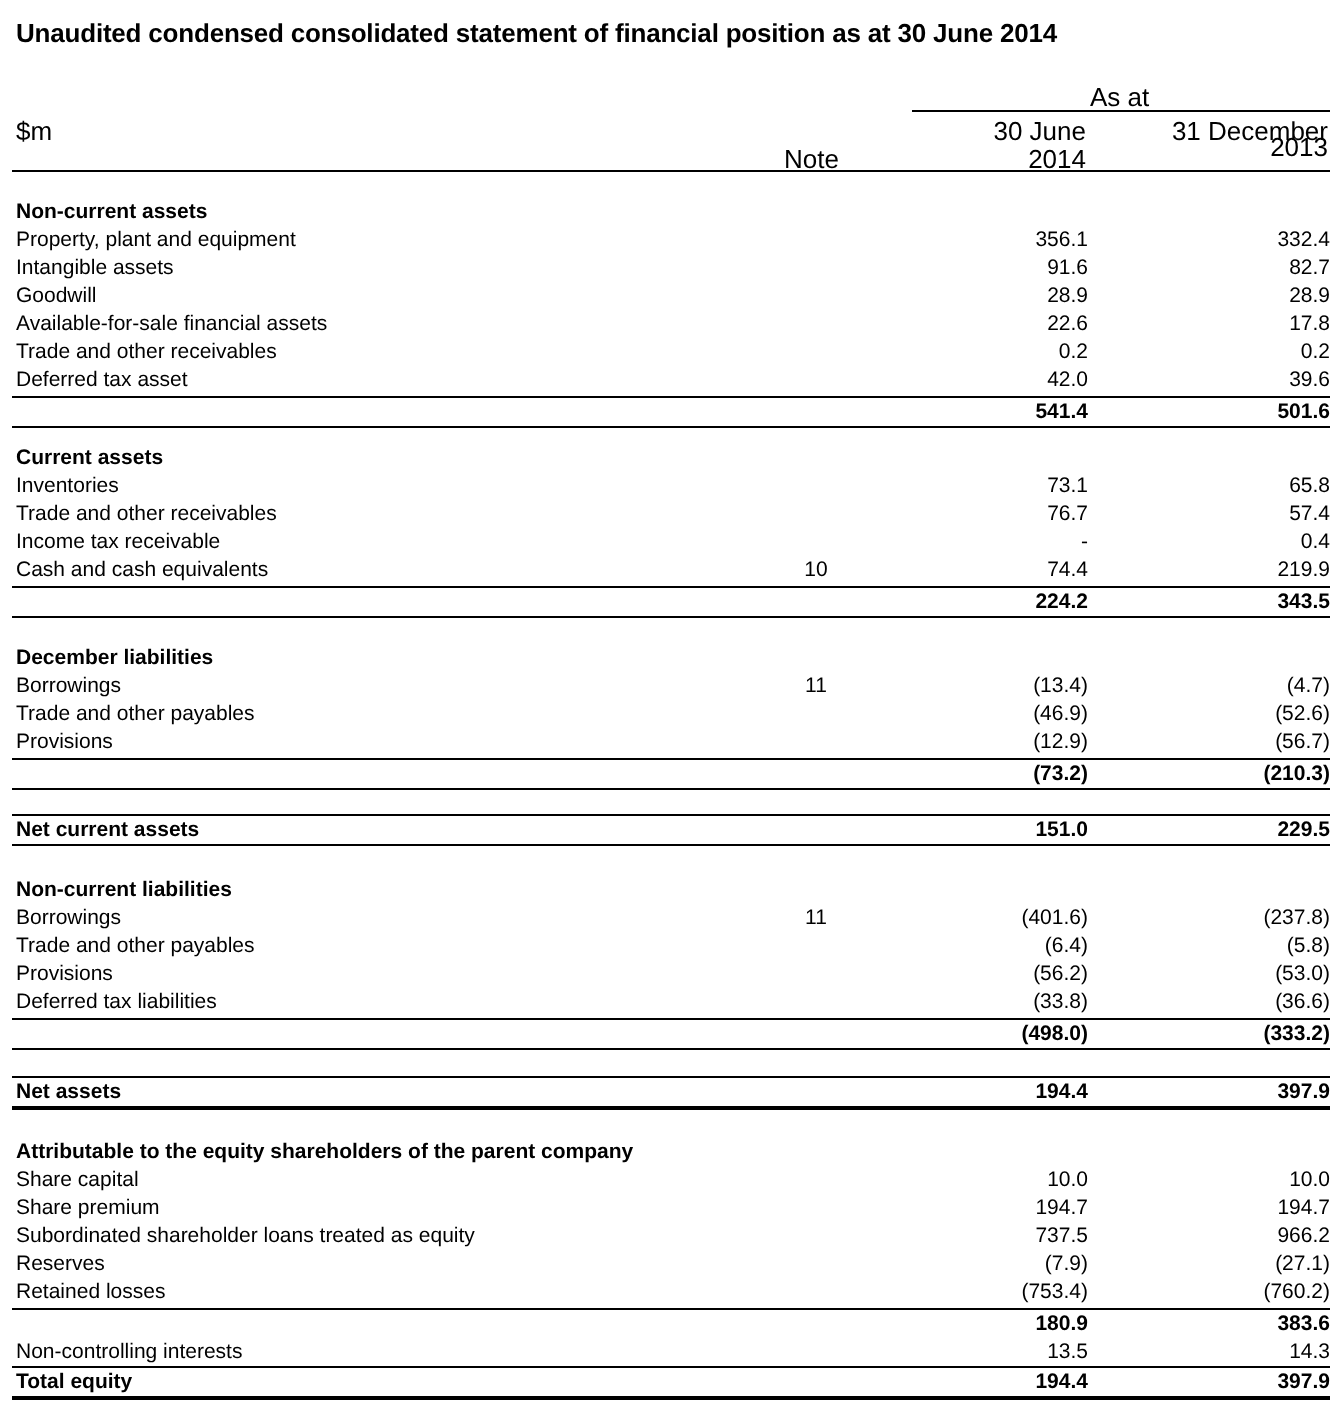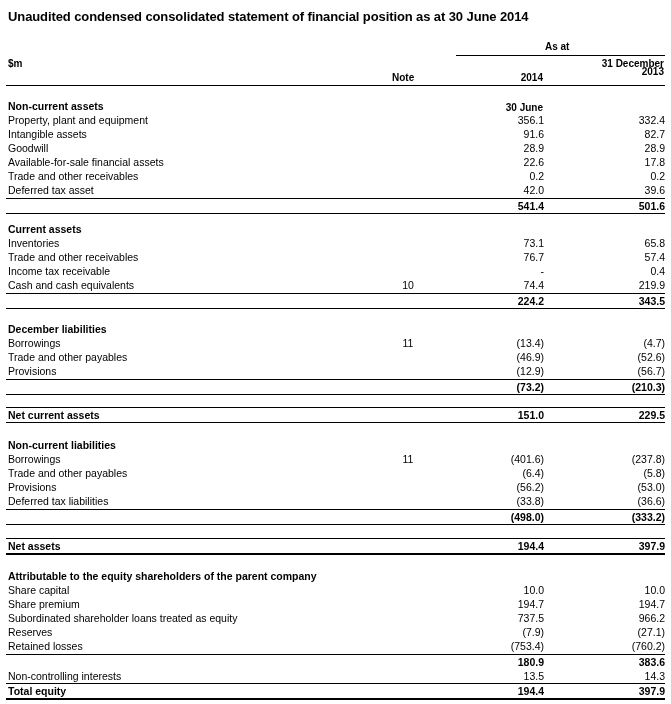--- a/index.html
+++ b/index.html
@@ -5,21 +5,21 @@
     html, body { margin: 0; padding: 0; background: #ffffff; }
     body {
       width: 671px; height: 704px; position: relative; overflow: hidden;
       font-family: "Liberation Sans", sans-serif; color: #000;
       font-size: 10.5px;
     }
     .title {
       position: absolute; left: 8px; top: 9px;
       font-size: 13px; font-weight: bold; letter-spacing: -0.1px;
     }
-    .hdr { position: absolute; font-weight: bold; font-size: 10px; white-space: nowrap; }
+    .hdr { position: absolute; font-weight: normal; font-size: 13px; white-space: nowrap; }
     .rule { position: absolute; left: 6px; width: 659px; border-top: 1.5px solid #000; height: 0; }
     .rule.thick { border-top: 2.5px solid #000; }
     .asat-rule { position: absolute; left: 456px; width: 209px; top: 55px; border-top: 1.5px solid #000; }
     .row {
       position: absolute; left: 8px; width: 657px; height: 14px; line-height: 14px;
       white-space: nowrap;
     }
     .row .label { position: absolute; left: 0; }
     .row .note { position: absolute; left: 380px; width: 40px; text-align: center; }
     .row .v1 { position: absolute; right: 121px; text-align: right; }
@@ -28,21 +28,21 @@
     .head .label { font-weight: bold; }
   </style>
 </head>
 <body>
 
 <div class="title">Unaudited condensed consolidated statement of financial position as at 30 June 2014</div>
 
 <div class="hdr" style="left:545px; top:41px;">As at</div>
 <div class="asat-rule"></div>
 <div class="hdr" style="left:8px; top:58px;">$m</div>
-<div class="hdr" style="right:128px; top:58px;margin-top:44px;">30 June</div>
+<div class="hdr" style="right:128px; top:58px;">30 June</div>
 <div class="hdr" style="right:7px; top:58px;">31 December</div>
 <div class="hdr" style="left:392px; top:72px;">Note</div>
 <div class="hdr" style="right:128px; top:72px;">2014</div>
 <div class="hdr" style="right:7px; top:66px;">2013</div>
 <div class="rule" style="top:85px;"></div>
 
 <div class="row head" style="top:99px;">
   <span class="label">Non-current assets</span>
 </div>
 <div class="row" style="top:113px;">

